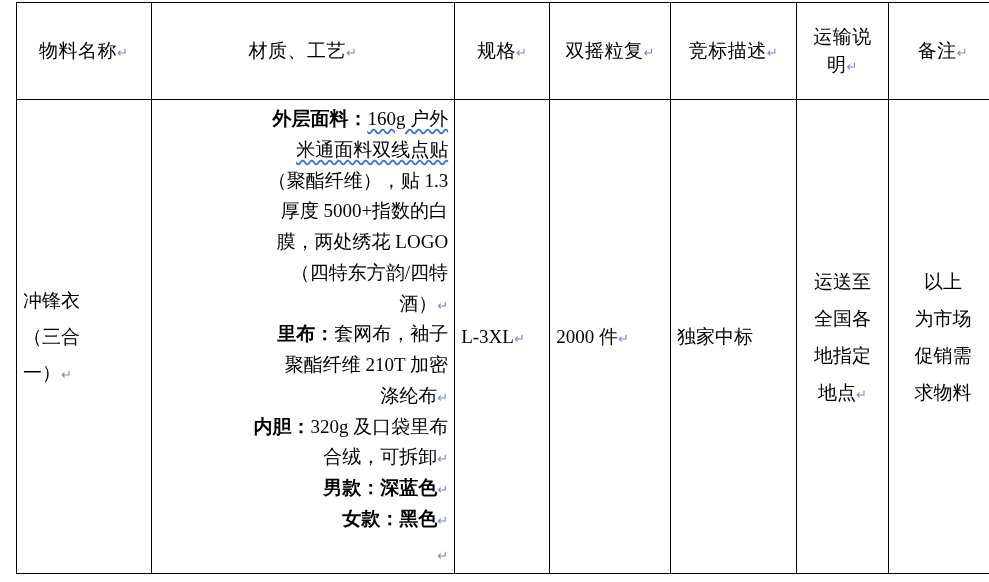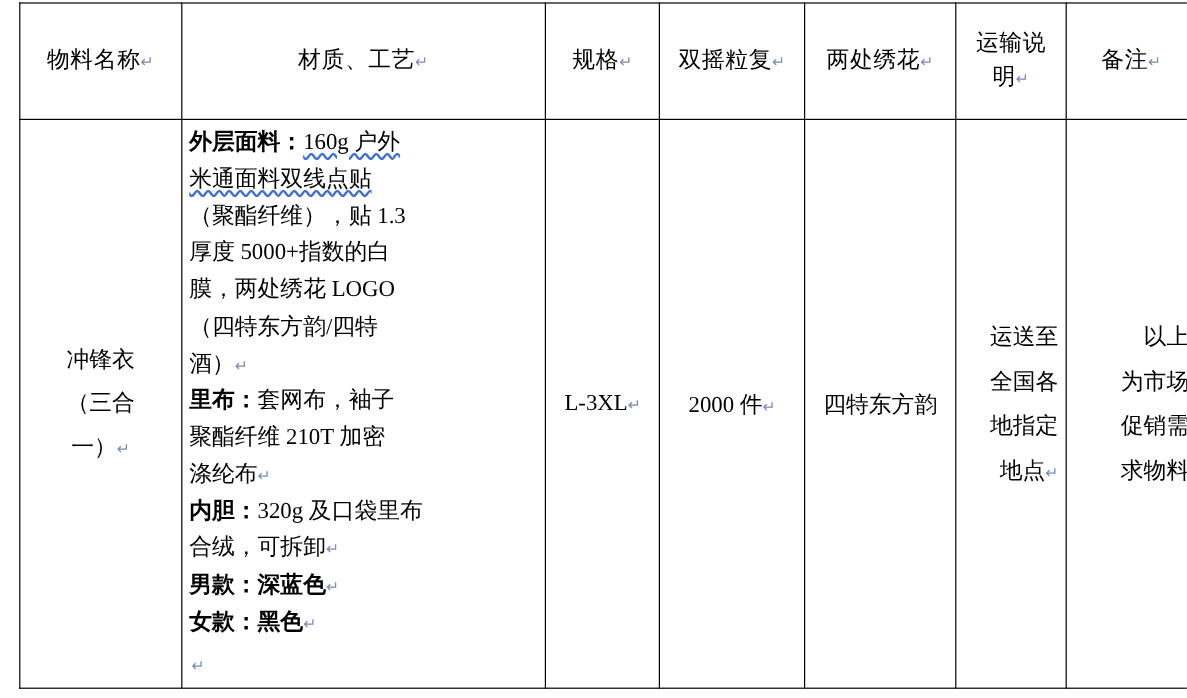--- a/index.html
+++ b/index.html
@@ -55,35 +55,36 @@
   .pilcrow {
     font-family: "Liberation Serif", serif;
     font-size: 13px;
     color: #7b8db5;
     vertical-align: baseline;
   }
   tbody td {
     font-size: 19px;
   }
   td.matname {
-    text-align: center;
+    text-align: left;
     line-height: 1.9;
   }
   td.detail {
     vertical-align: top;
     line-height: 1.62;
     padding-top: 8px;
     padding-left: 10px;
     padding-right: 8px;
+    text-align: right;
   }
   td.center {
+    text-align: left;
+  }
+  td.narrowcenter {
     text-align: center;
-  }
-  td.narrowcenter {
-    text-align: right;
     line-height: 1.95;
   }
   .b { font-weight: bold; }
   .squiggle {
     text-decoration: underline;
     text-decoration-style: wavy;
     text-decoration-color: #3f6fd0;
     text-underline-offset: 3px;
   }
   .squiggle-red {
@@ -121,21 +122,21 @@
         <td>
           <span class="hdr"><span>材质、工艺</span><span class="pilcrow">↵</span></span>
         </td>
         <td>
           <span class="hdr"><span>规格</span><span class="pilcrow">↵</span></span>
         </td>
         <td>
           <span class="hdr"><span>双摇粒复</span><span class="pilcrow">↵</span></span>
         </td>
         <td>
-          <span class="hdr"><span>两处绣花</span><span class="pilcrow">↵</span></span>
+          <span class="hdr"><span>竞标描述</span><span class="pilcrow">↵</span></span>
         </td>
         <td>
           <span class="hdr">运输说</span>
           <span class="hdr">明<span class="pilcrow">↵</span></span>
         </td>
         <td>
           <span class="hdr"><span>备注</span><span class="pilcrow">↵</span></span>
         </td>
       </tr>
     </thead>
@@ -177,21 +178,21 @@
 
         <td class="center">
           <span>L-3XL</span><span class="pilcrow">↵</span>
         </td>
 
         <td class="center">
           <span>2000 件</span><span class="pilcrow">↵</span>
         </td>
 
         <td class="center">
-          <span>四特东方韵</span>
+          <span>独家中标</span>
         </td>
 
         <td class="narrowcenter">
           <span class="line">运送至</span>
           <span class="line">全国各</span>
           <span class="line">地指定</span>
           <span class="line"><span>地点</span><span class="pilcrow">↵</span></span>
         </td>
 
         <td class="narrowcenter">

